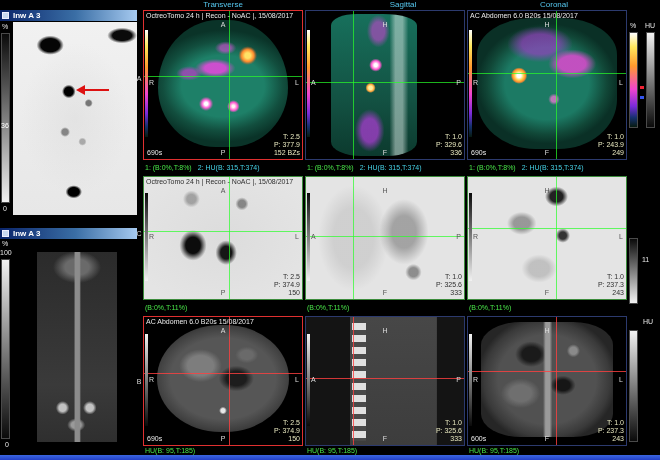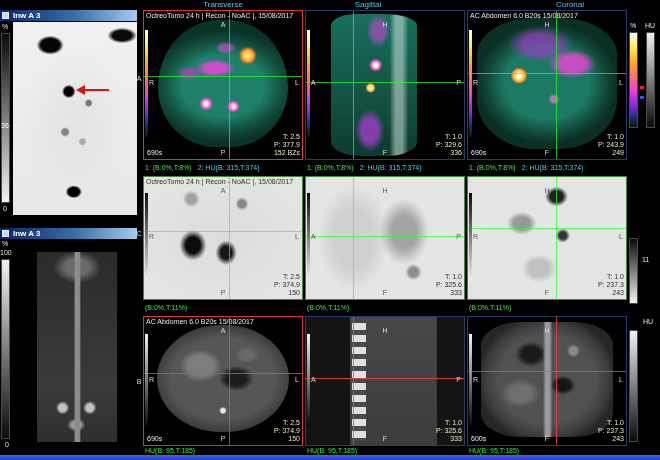--- a/index.html
+++ b/index.html
@@ -193,22 +193,22 @@
   .blue-edge { position:absolute; left:0; top:455px; width:660px; height:5px;
     background:linear-gradient(180deg,#3a66e0,#2440c8); }
 
   .tick-red { position:absolute; left:640px; top:86px; width:4px; height:3px; background:#e23; }
   .tick-blue { position:absolute; left:640px; top:96px; width:4px; height:3px; background:#35e; }
 </style>
 </head>
 <body>
 
 <div class="colhead" style="left:143px;width:160px">Transverse</div>
-<div class="colhead" style="left:288px;width:160px">Sagittal</div>
-<div class="colhead" style="left:490px;width:160px">Coronal</div>
+<div class="colhead" style="left:323px;width:160px">Sagittal</div>
+<div class="colhead" style="left:474px;width:160px">Coronal</div>
 
 <div class="titlebar" style="top:10px">
   <span class="titlebar-icon"></span>
   <span>Inw A 3</span>
 </div>
 <div class="scale-label" style="left:2px;top:23px">%</div>
 <div class="vbar lut-invgray" style="left:1px;top:33px;height:170px"></div>
 <div class="scale-label" style="left:1px;top:122px;color:#fff">36</div>
 <div class="scale-label" style="left:3px;top:205px">0</div>
 

